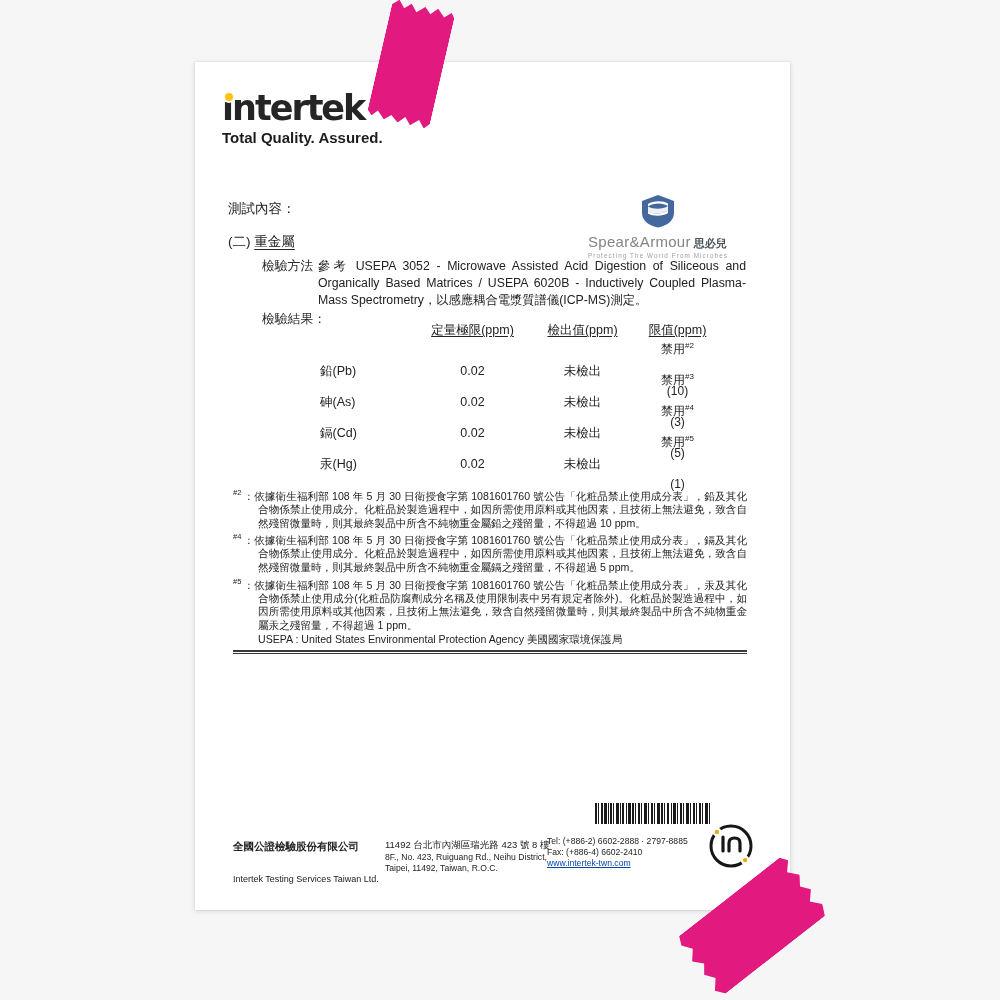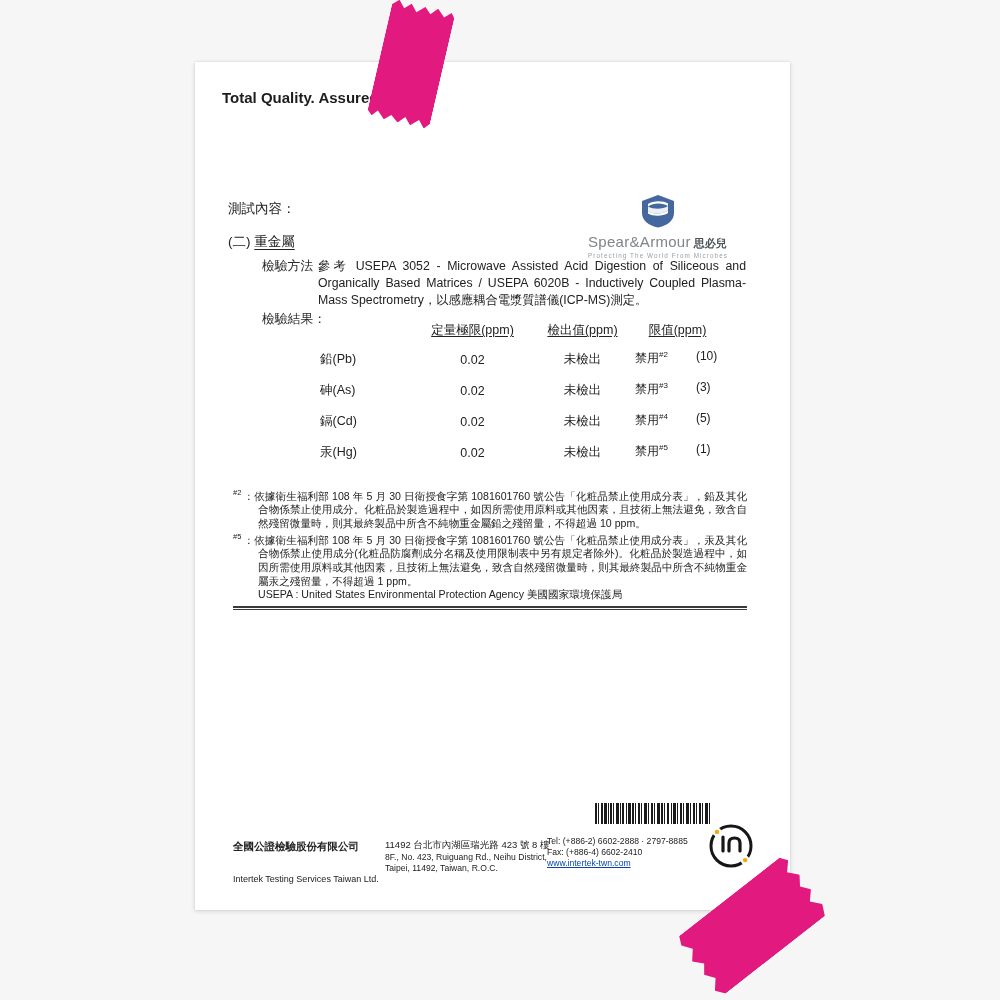--- a/index.html
+++ b/index.html
@@ -59,21 +59,21 @@
     font-size:12.3px; line-height:17px; text-align:justify; color:#222;
   }
   .results-label { position:absolute; left:67px; top:249px; font-size:12.8px; }
   
   .rtable { position:absolute; left:105px; top:260px; width:420px; font-size:12.5px; color:#222; }
   .trow { display:grid; grid-template-columns:115px 115px 105px 85px; align-items:center; height:31px; }
   .thead { height:22px; align-items:start; }
   .thead .cell { text-decoration:underline; text-underline-offset:2px; }
   .cell { text-align:center; }
   .cell.sub { text-align:left; padding-left:20px; }
-  .limit-cell { display:flex; flex-direction:row; align-items:center; line-height:13.5px; margin-top:-5px; font-size:12px;gap:28px; }
+  .limit-cell { display:flex; flex-direction:column; align-items:center; line-height:13.5px; margin-top:-5px; font-size:12px;gap:28px; }
   .limit-cell sup { font-size:8px; vertical-align:super; }
   
   .footnotes { position:absolute; left:38px; top:424px; width:514px; font-size:10.6px; line-height:13.6px; color:#222; }
   .fn { padding-left:25px; text-indent:-25px; text-align:justify; }
   .fn sup { font-size:7.5px; margin-right:2px; }
   .usepa { padding-left:25px; }
   .double-rule { margin-top:4px; height:4px; border-top:2px solid #3a3a3a; border-bottom:1px solid #3a3a3a; }
   
   .barcode { position:absolute; left:400px; top:741px; }
   
@@ -86,20 +86,24 @@
   .footer-contact { position:absolute; left:352px; top:774px; font-size:8.6px; line-height:11px; color:#222; }
   .footer-contact a { color:#0645AD; text-decoration:underline; }
   .in-mark { position:absolute; left:512px; top:760px; }
 </style>
 </head>
 <body>
 
 <div class="page">
 
   <div class="itk-logo">
+    <div class="itk-word">
+      <span>intertek</span>
+      <span class="itk-dot"></span>
+    </div>
     <div class="itk-tagline">Total Quality. Assured.</div>
   </div>
 
   <div class="test-content">測試內容：</div>
 
   <div class="client-logo">
     <svg width="36" height="34" viewBox="0 0 36 34">
       <path d="M18 1 L34 7 V19 C34 27 27 31.5 18 33.5 C9 31.5 2 27 2 19 V7 Z" fill="#44689D"></path>
       <path d="M28 12 C23 8.5 13 8.5 8 12.5 L8 10 C13 6.5 23 6.5 28 9.5 Z" fill="#ffffff"></path>
       <path d="M8 17 C13 20.5 23 20.5 28 16.5 L28 19 C23 22.5 13 22.5 8 19.5 Z" fill="#ffffff"></path>
@@ -167,20 +171,21 @@
       <div class="cell">未檢出</div>
       <div class="cell limit-cell">
         <span><span>禁用</span><sup>#5</sup></span>
         <span>(1)</span>
       </div>
     </div>
   </div>
 
   <div class="footnotes">
     <div class="fn"><sup>#2</sup><span>：</span><span>依據衛生福利部 108 年 5 月 30 日衛授食字第 1081601760 號公告「化粧品禁止使用成分表」，鉛及其化合物係禁止使用成分。化粧品於製造過程中，如因所需使用原料或其他因素，且技術上無法避免，致含自然殘留微量時，則其最終製品中所含不純物重金屬鉛之殘留量，不得超過 10 ppm。</span></div>
+    <div class="fn"><sup>#4</sup><span>：</span><span>依據衛生福利部 108 年 5 月 30 日衛授食字第 1081601760 號公告「化粧品禁止使用成分表」，鎘及其化合物係禁止使用成分。化粧品於製造過程中，如因所需使用原料或其他因素，且技術上無法避免，致含自然殘留微量時，則其最終製品中所含不純物重金屬鎘之殘留量，不得超過 5 ppm。</span></div>
     <div class="fn"><sup>#5</sup><span>：</span><span>依據衛生福利部 108 年 5 月 30 日衛授食字第 1081601760 號公告「化粧品禁止使用成分表」，汞及其化合物係禁止使用成分(化粧品防腐劑成分名稱及使用限制表中另有規定者除外)。化粧品於製造過程中，如因所需使用原料或其他因素，且技術上無法避免，致含自然殘留微量時，則其最終製品中所含不純物重金屬汞之殘留量，不得超過 1 ppm。</span></div>
     <div class="usepa">USEPA : United States Environmental Protection Agency 美國國家環境保護局</div>
     <div class="double-rule"></div>
   </div>
 
   <div class="barcode">
     <svg width="115" height="21" viewBox="0 0 115 21">
       <g fill="#1a1a1a">
         <rect x="0" width="2" height="21"></rect>
           <rect x="3" width="1" height="21"></rect>

